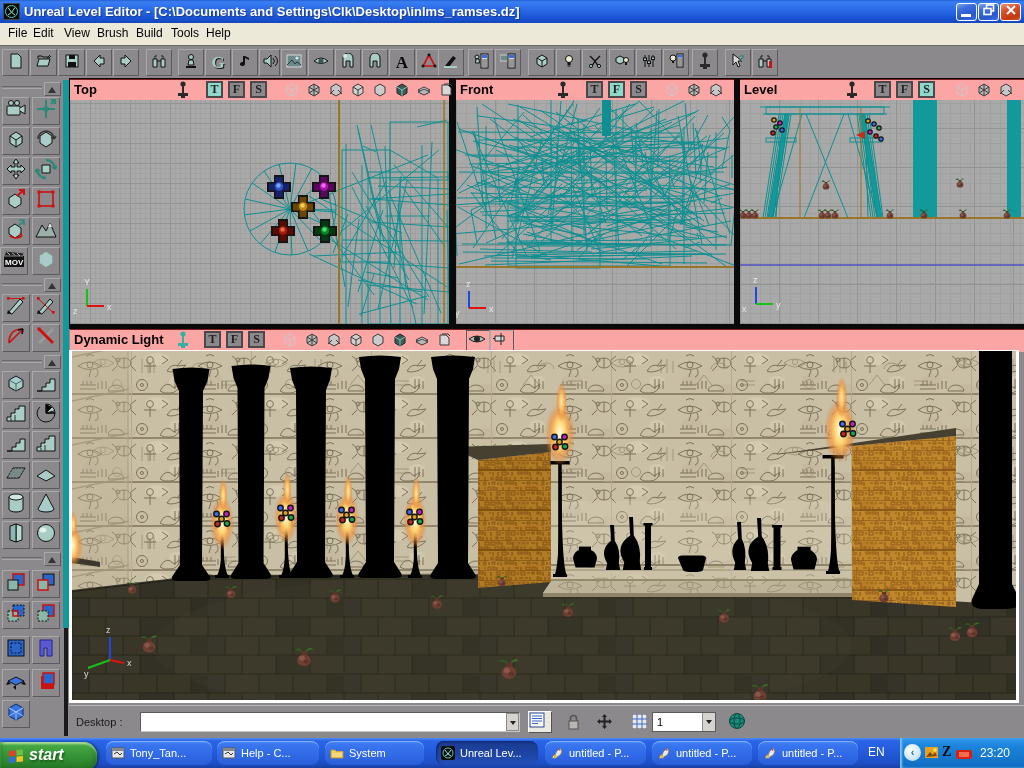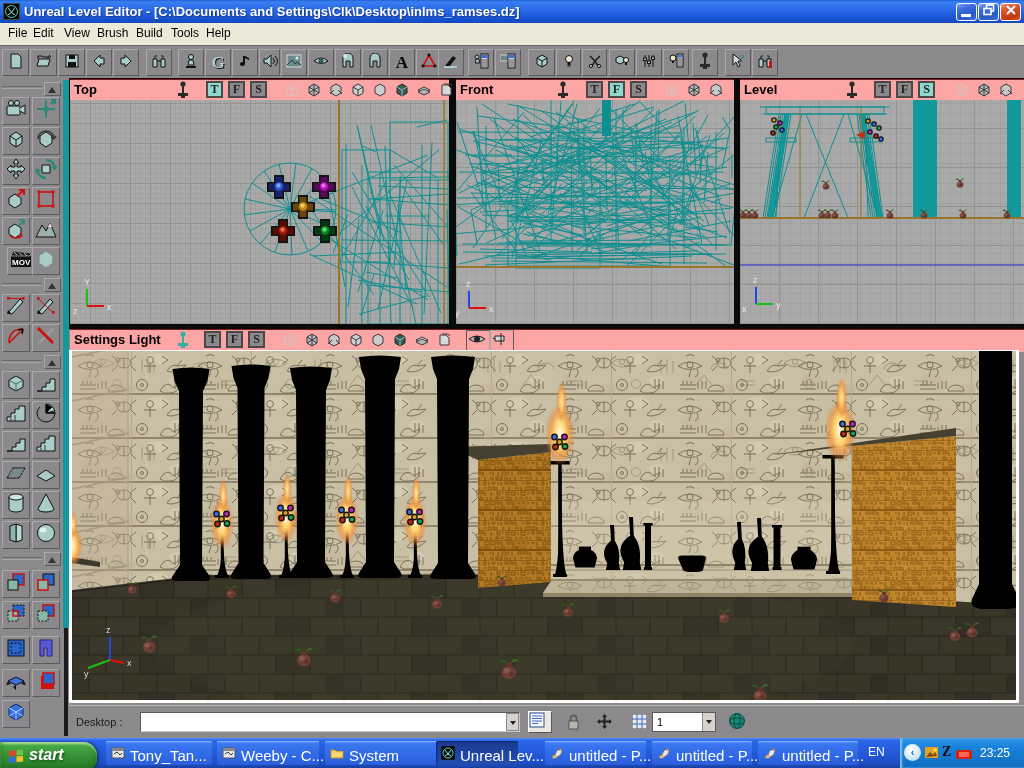--- a/index.html
+++ b/index.html
@@ -26,21 +26,21 @@
 .vhead{position:absolute;height:23px;background:#fca5a5;border-top:1px solid #7f1d1d;color:#000;font-weight:bold;font-size:13px}
 .vhead .nm{position:absolute;left:4px;top:2px}
 .tfs{position:absolute;top:1px;width:17px;height:17px;border:2px solid #4a484a;background:#8b898b;color:#222;font-weight:bold;font-size:12px;text-align:center;line-height:13px;font-family:"Liberation Serif",serif}
 .tfs.on{background:#8fd8cc}
 .cubei{position:absolute;top:2px;width:16px;height:15px}
 
 #cmd{left:69px;top:705px;width:955px;height:33px;background:#8b898b;border-top:1px solid #b8b6b8}
 #cmd .lbl{position:absolute;left:7px;top:10px;font-size:11px;color:#1a1a1a}
 
 #task{left:0;top:738px;width:1024px;height:30px;background:linear-gradient(180deg,#4f8df8 0%,#2a65e8 9%,#2258d6 55%,#1d4ec4 85%,#1941a5 100%)}
-.tkb{position:absolute;top:3px;height:24px;border-radius:2px;background:linear-gradient(180deg,#5b93f7 0%,#3a77f0 12%,#2e66e4 70%,#2a5ed8 100%);box-shadow:inset 0 1px 0 #7fb0fa;color:#fff;font-size:15px}
+.tkb{position:absolute;top:3px;height:24px;border-radius:8px;background:linear-gradient(180deg,#5b93f7 0%,#3a77f0 12%,#2e66e4 70%,#2a5ed8 100%);box-shadow:inset 0 1px 0 #7fb0fa;color:#fff;font-size:11px}
 .tkb .t{position:absolute;left:24px;top:6px;white-space:nowrap}
 .tkb.on{background:linear-gradient(180deg,#1a3a8c 0%,#1e46a8 60%,#2450b4 100%);box-shadow:inset 1px 1px 2px #10256e}
 </style></head><body>
 <div id="scr">
     <div id="title" class="abs">
       <div class="abs" style="left:3px;top:3px;width:17px;height:17px;background:#0a0a0a;border:1px solid #444"><svg width="15" height="15" viewBox="0 0 15 15">
           <circle cx="7.5" cy="7.5" r="6" fill="none" stroke="#58c8b8"></circle>
           <path d="M4,3.5 q3.5,6 7,7.5 M11,3.5 q-3.5,6 -7,7.5" stroke="#8ae8d8" fill="none"></path>
         </svg></div>
       <div class="txt">Unreal Level Editor - [C:\Documents and Settings\Clk\Desktop\inlms_ramses.dz]</div>
@@ -311,21 +311,21 @@
             <path d="M5,18 q6,4 12,0 m0,0 l-4,1 m4,-1 l-2,-3" stroke="#cc1111" stroke-width="1.6" fill="none"></path>
             <path d="M13,8 L19,3 m0,4 V2 h-5" stroke="#2a8a7a" stroke-width="1.6" fill="none"></path>
           </svg></div>
       </div>
       <div class="sb" style="left:32px;top:139px">
         <div style="position:absolute;left:50%;top:50%;transform:translate(-50%,-50%)"><svg width="22" height="22" viewBox="0 0 22 22">
             <path d="M1,19 L7,7 L11,13 L15,5 L21,19 Z" fill="#9ab0a8" stroke="#111"></path>
             <path d="M15,5 L17,9 L13,9 Z" fill="#e8e8e8"></path>
           </svg></div>
       </div>
-      <div class="sb" style="left:7px;top:169px">
+      <div class="sb" style="left:0;top:169px">
         <div style="position:absolute;left:50%;top:50%;transform:translate(-50%,-50%)"><svg width="22" height="22" viewBox="0 0 22 22">
             <rect x="1" y="8" width="20" height="11" fill="#111"></rect>
             <path d="M1,8 L3,3 L21,5 L20,8 Z" fill="#222" stroke="#888"></path>
             <path d="M4,4 l3,3 M9,4.5 l3,3 M14,5 l3,3" stroke="#bbb"></path>
             <text x="2" y="17" font-size="8" fill="#fff" font-weight="bold">MOV</text>
           </svg></div>
       </div>
       <div class="sb" style="left:32px;top:169px">
         <div style="position:absolute;left:50%;top:50%;transform:translate(-50%,-50%)"><svg width="22" height="22" viewBox="0 0 22 22">
             <path d="M5,8 L11,4 L17,8 L17,15 L11,19 L5,15 Z" fill="#a9ccc6" stroke="#88d8c8" stroke-dasharray="2,1.5"></path>
@@ -1092,21 +1092,21 @@
         <path d="M125,31 l-9,4 l9,4 z" fill="#c03018"></path>
         <g font-size="9" fill="#e8e8e8" font-family="Liberation Sans">
           <line x1="16" y1="204" x2="16" y2="187" stroke="#2048e0" stroke-width="2"></line>
           <line x1="16" y1="204" x2="33" y2="204" stroke="#18c018" stroke-width="2"></line>
           <text x="13" y="183">z</text>
           <text x="36" y="208">y</text>
           <text x="2" y="212">x</text>
         </g>
       </svg></div>
     <div class="vhead abs" style="left:70px;top:329px;width:954px">
-      <span class="nm">Settings Light</span>
+      <span class="nm">Dynamic Light</span>
       <span class="abs" style="left:106px;top:1px"><svg width="14" height="18" viewBox="0 0 14 18">
           <circle cx="7" cy="3" r="2.6" fill="#35b0a0"></circle>
           <rect x="6" y="5" width="2" height="7" fill="#35b0a0"></rect>
           <rect x="2" y="12" width="10" height="3" fill="#35b0a0"></rect>
           <rect x="5" y="15" width="4" height="2" fill="#35b0a0"></rect>
         </svg></span>
       <div class="tfs" style="left:134px">T</div>
       <div class="tfs" style="left:156px">F</div>
       <div class="tfs" style="left:178px">S</div>
       <div class="cubei" style="left:212px"><svg width="16" height="15" viewBox="0 0 16 15">
@@ -1661,30 +1661,30 @@
             <path d="M3,8 l3,-2 3,3 2,-2" stroke="#333" fill="none"></path>
           </svg></div>
         <div class="t">Tony_Tan...</div>
       </div>
       <div class="tkb abs" style="left:217px;width:102px">
         <div class="abs" style="left:5px;top:5px"><svg width="14" height="14" viewBox="0 0 14 14">
             <rect x="1" y="2" width="12" height="10" fill="#e8e8e8" stroke="#555"></rect>
             <rect x="1" y="2" width="12" height="3" fill="#888"></rect>
             <path d="M3,8 l3,-2 3,3 2,-2" stroke="#333" fill="none"></path>
           </svg></div>
-        <div class="t">Weeby - C...</div>
-      </div>
-      <div class="tkb abs" style="left:325px;width:124px">
+        <div class="t">Help - C...</div>
+      </div>
+      <div class="tkb abs" style="left:325px;width:99px">
         <div class="abs" style="left:5px;top:5px"><svg width="14" height="14" viewBox="0 0 14 14">
             <path d="M1,4 h4 l1.5,1.5 H13 V12 H1 Z" fill="#f8d878" stroke="#b8902a"></path>
             <path d="M1,6 h12" stroke="#e8c050"></path>
           </svg></div>
         <div class="t">System</div>
       </div>
-      <div class="tkb on abs" style="left:436px;width:82px">
+      <div class="tkb on abs" style="left:436px;width:102px">
         <div class="abs" style="left:5px;top:5px"><svg width="14" height="14" viewBox="0 0 14 14">
             <rect width="14" height="14" rx="2" fill="#0a0a0a"></rect>
             <circle cx="7" cy="7" r="5" fill="none" stroke="#58c8b8" stroke-width="1"></circle>
             <path d="M4,4 q3,5 6,6 M10,4 q-3,5 -6,6" stroke="#8ae8d8" stroke-width="1" fill="none"></path>
           </svg></div>
         <div class="t">Unreal Lev...</div>
       </div>
       <div class="tkb abs" style="left:545px;width:101px">
         <div class="abs" style="left:5px;top:5px"><svg width="14" height="14" viewBox="0 0 14 14">
             <path d="M2,12 q0,-3 3,-3 q1,-4 4,-6 q3,-1 3,2 q0,4 -5,6 q0,2 -5,1z" fill="#e8e8e8" stroke="#777"></path>
@@ -1715,15 +1715,15 @@
         <div class="abs" style="left:24px;top:7px"><svg width="15" height="15" viewBox="0 0 15 15">
             <rect x="1" y="2" width="13" height="11" fill="#e8a020"></rect>
             <path d="M2,12 l4,-5 3,3 2,-3 2,4" fill="#7a4a10"></path>
             <circle cx="11" cy="5" r="1.8" fill="#f8e060"></circle>
           </svg></div>
         <div class="abs" style="left:42px;top:6px;color:#0a0a0a;font-weight:bold;font-size:14px;font-family:'Liberation Serif',serif">Z</div>
         <div class="abs" style="left:56px;top:8px"><svg width="16" height="12" viewBox="0 0 16 12">
             <rect x="0" y="2" width="16" height="9" rx="2" fill="#d82010"></rect>
             <rect x="3" y="4" width="10" height="5" fill="#f86a50"></rect>
           </svg></div>
-        <div class="abs" style="left:80px;top:8px;color:#fff;font-size:12px">23:25</div>
+        <div class="abs" style="left:80px;top:8px;color:#fff;font-size:12px">23:20</div>
       </div>
     </div>
   </div>
 </body></html>

